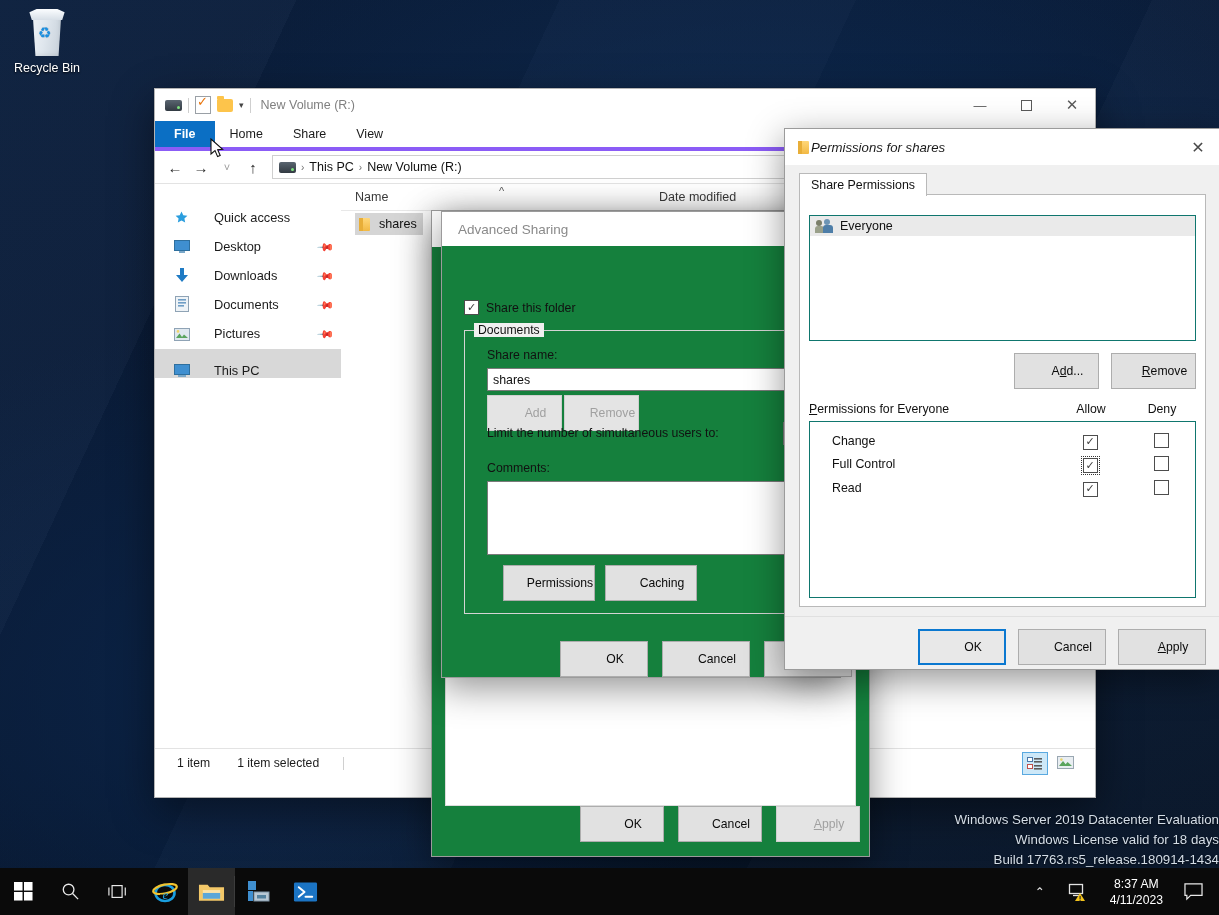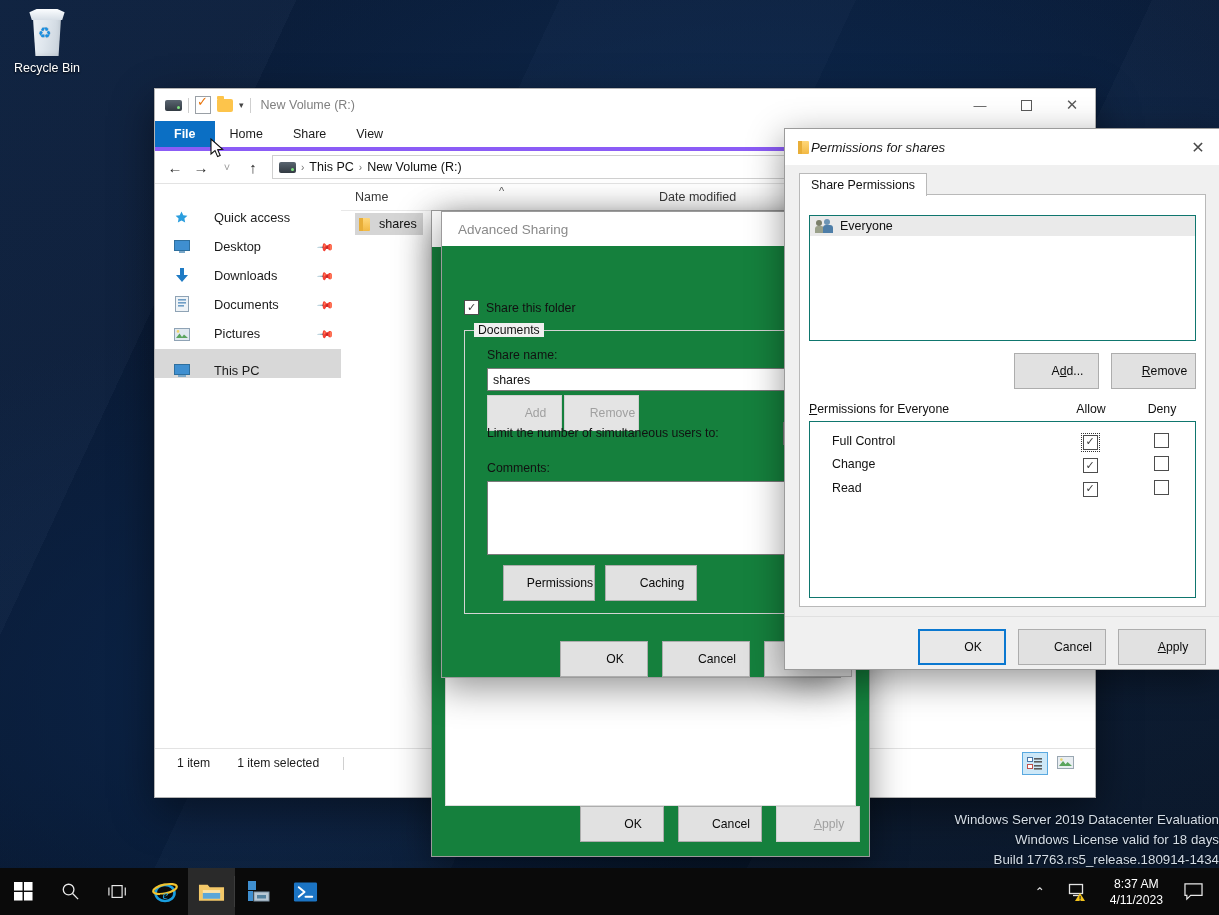--- a/index.html
+++ b/index.html
@@ -437,32 +437,32 @@
           <span class="und">P</span><span>ermissions for Everyone</span>
         </div>
         <div class="lbl" style="width:74px;text-align:center">Allow</div>
         <div class="lbl" style="width:68px;text-align:center">Deny</div>
       </div>
 
       <div class="listbox" style="margin-top:5px;height:168px;padding:7px 0 0 0;">
         <table class="permtable">
           <tbody>
               <tr>
+            <td style="padding-left:22px;">Change</td>
+            <td style="text-align:center"><span class="cbx">
+                    <span class="mk">✓</span>
+                  </span></td>
+            <td style="text-align:center"><span class="cbx"></span></td>
+          </tr>
+          <tr>
             <td style="padding-left:22px;">Full Control</td>
             <td style="width:74px;text-align:center"><span class="cbx focus">
                     <span class="mk">✓</span>
                   </span></td>
             <td style="width:68px;text-align:center"><span class="cbx"></span></td>
-          </tr>
-          <tr>
-            <td style="padding-left:22px;">Change</td>
-            <td style="text-align:center"><span class="cbx">
-                    <span class="mk">✓</span>
-                  </span></td>
-            <td style="text-align:center"><span class="cbx"></span></td>
           </tr>
           <tr>
             <td style="padding-left:22px;">Read</td>
             <td style="text-align:center"><span class="cbx">
                     <span class="mk">✓</span>
                   </span></td>
             <td style="text-align:center"><span class="cbx"></span></td>
           </tr>
         </tbody>
           </table>

